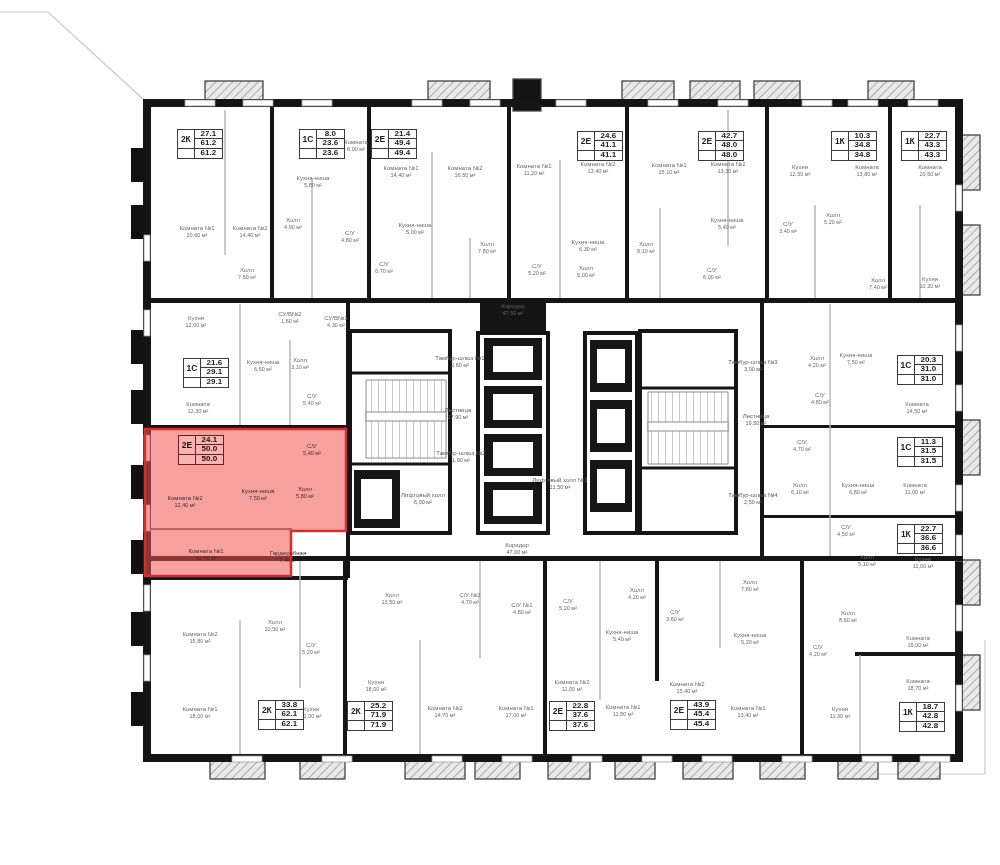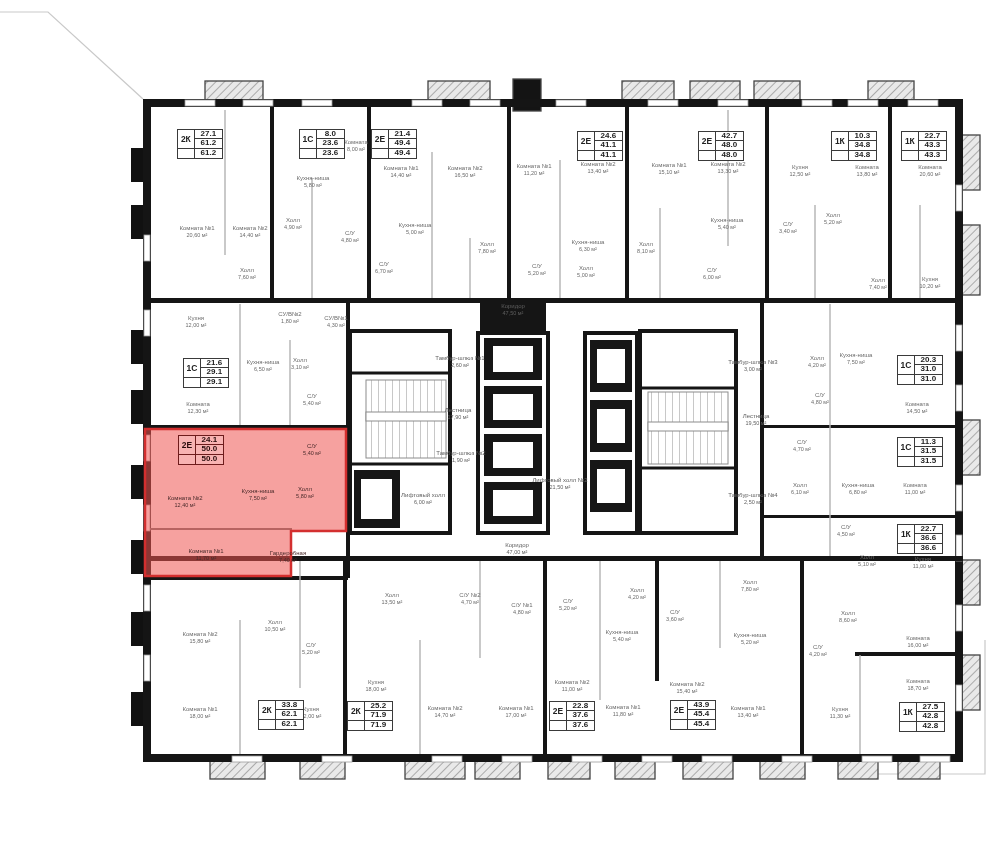--- a/index.html
+++ b/index.html
@@ -696,19 +696,19 @@
       <div class="card" style="left: 693px; top: 715px;">
       <div class="c-type">2Е</div>
       <div class="c-empty"></div>
       <div class="c-n">43.9</div>
       <div class="c-n">45.4</div>
       <div class="c-n">45.4</div>
     </div>
       <div class="card" style="left: 922px; top: 717px;">
       <div class="c-type">1К</div>
       <div class="c-empty"></div>
-      <div class="c-n">27.5</div>
+      <div class="c-n">18.7</div>
       <div class="c-n">42.8</div>
       <div class="c-n">42.8</div>
     </div>
     </div>
 
 </div>
 
 </body></html>

